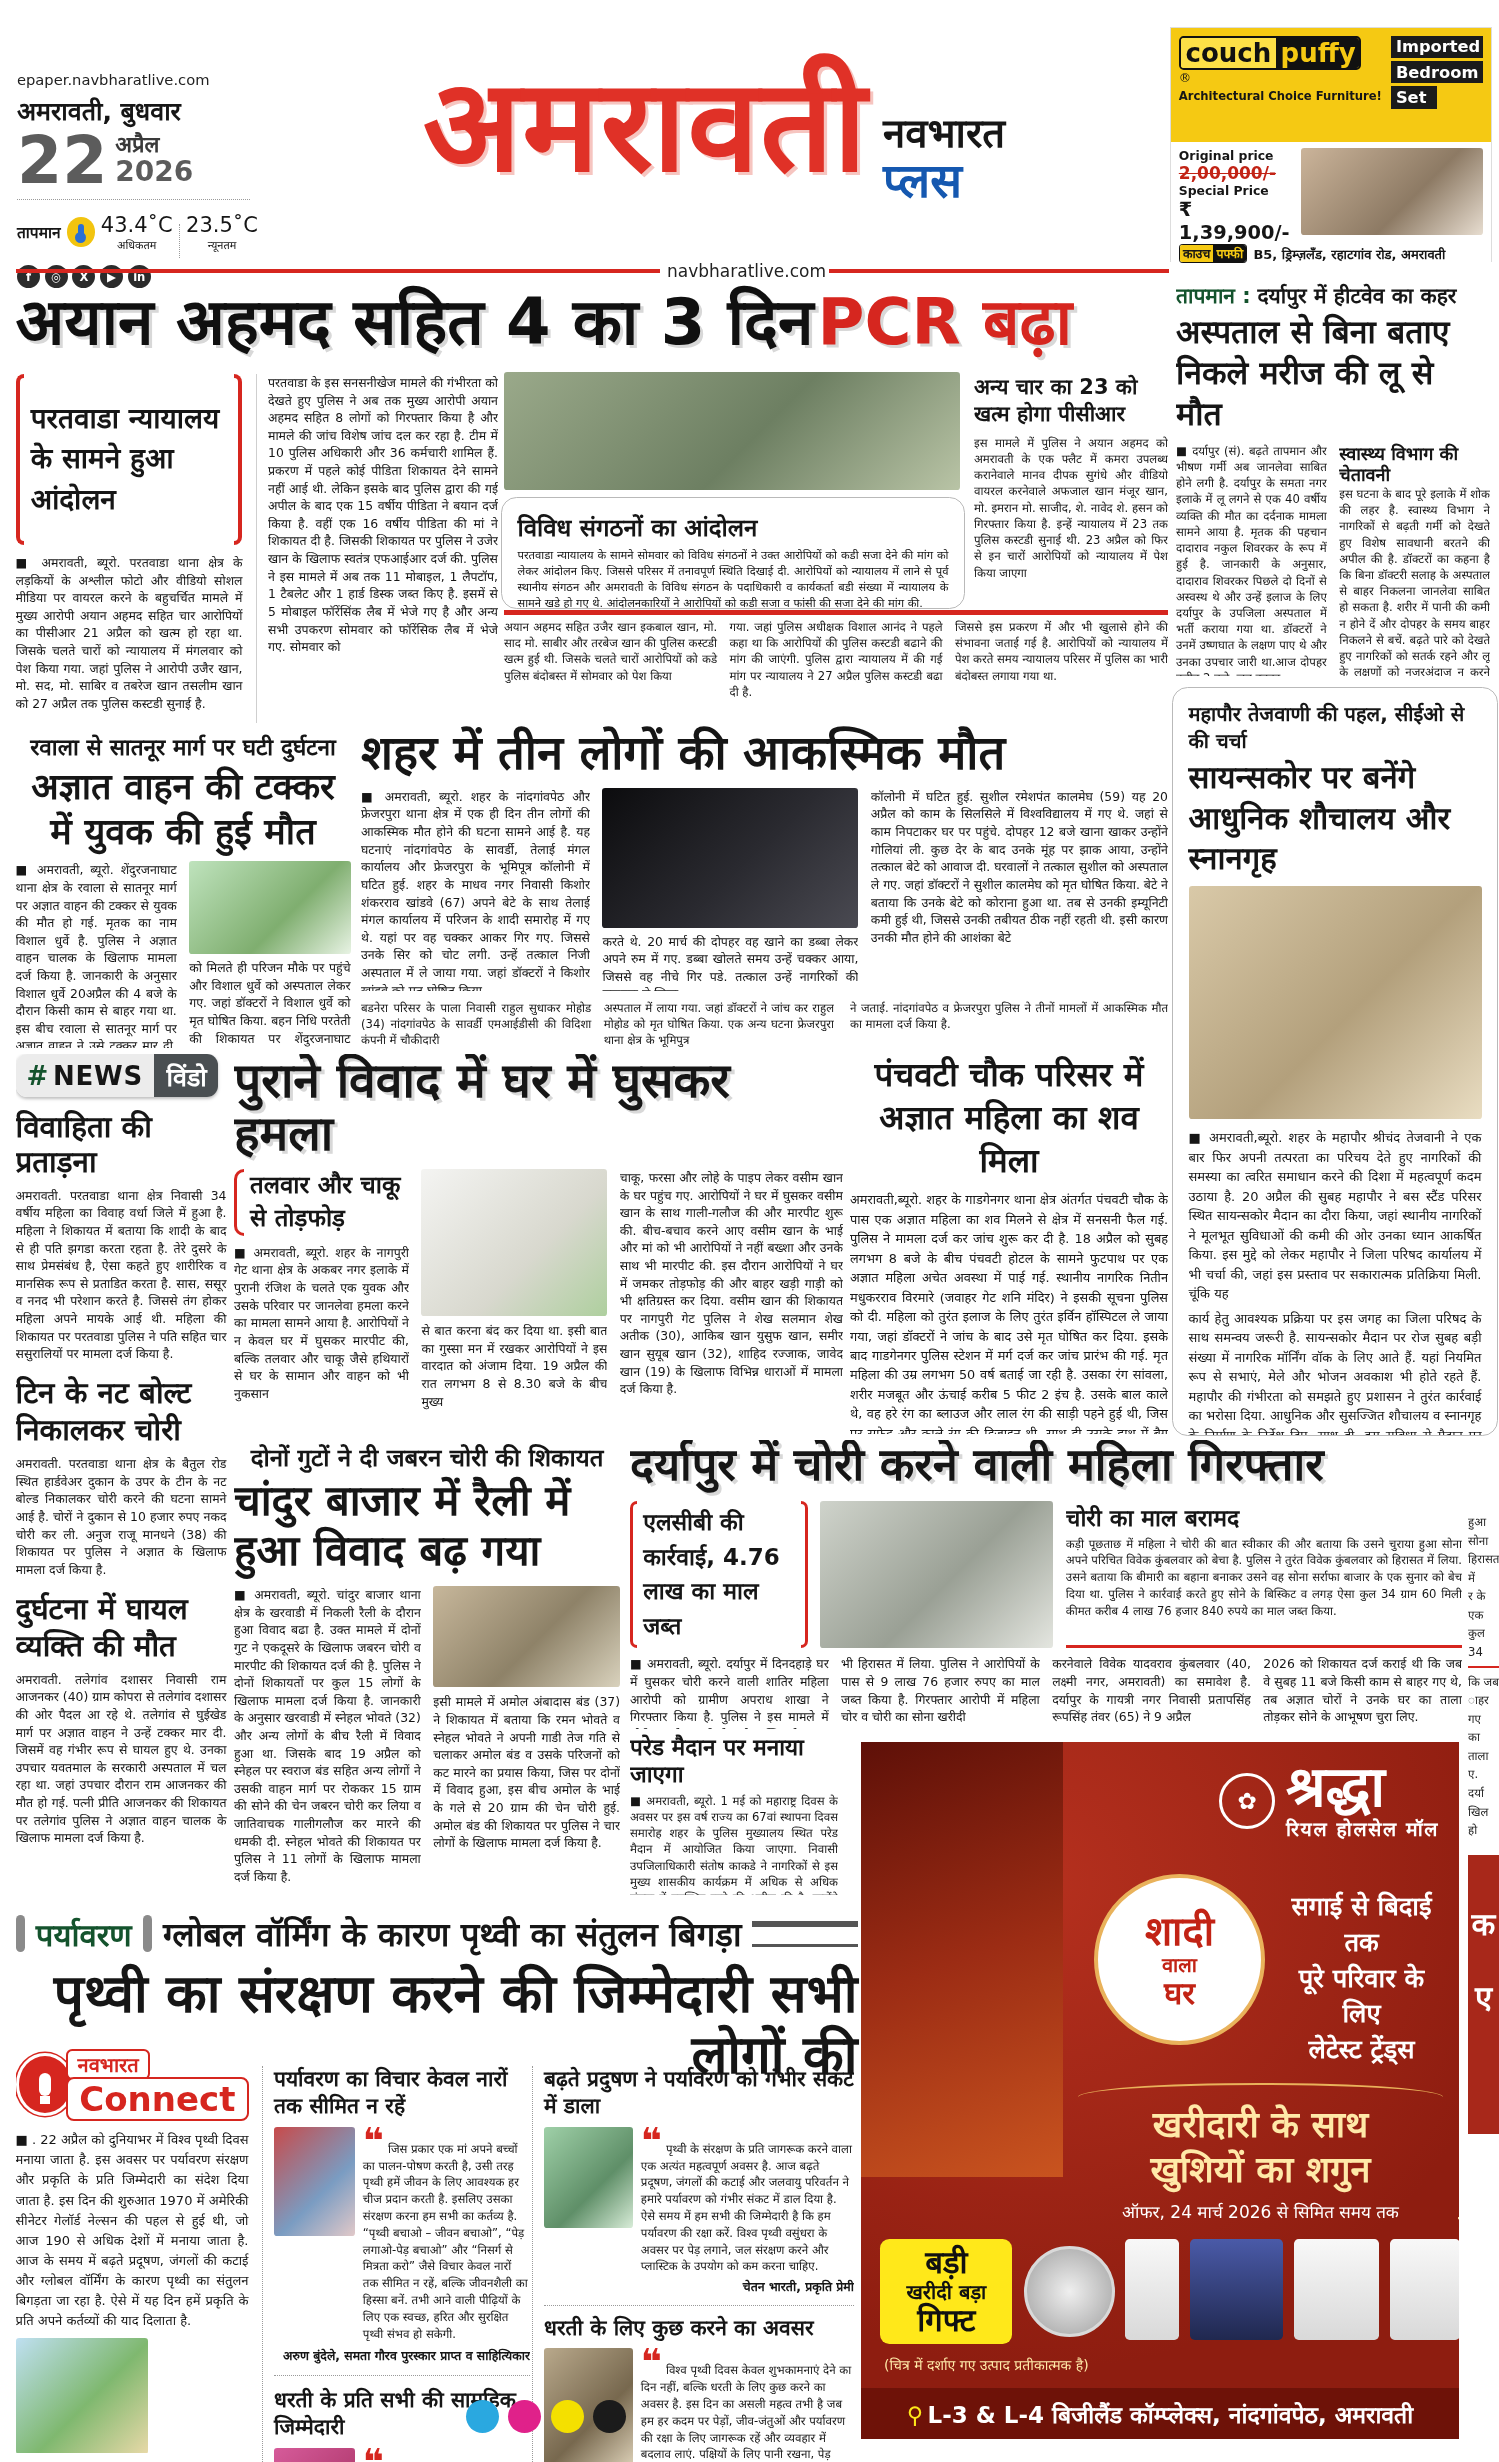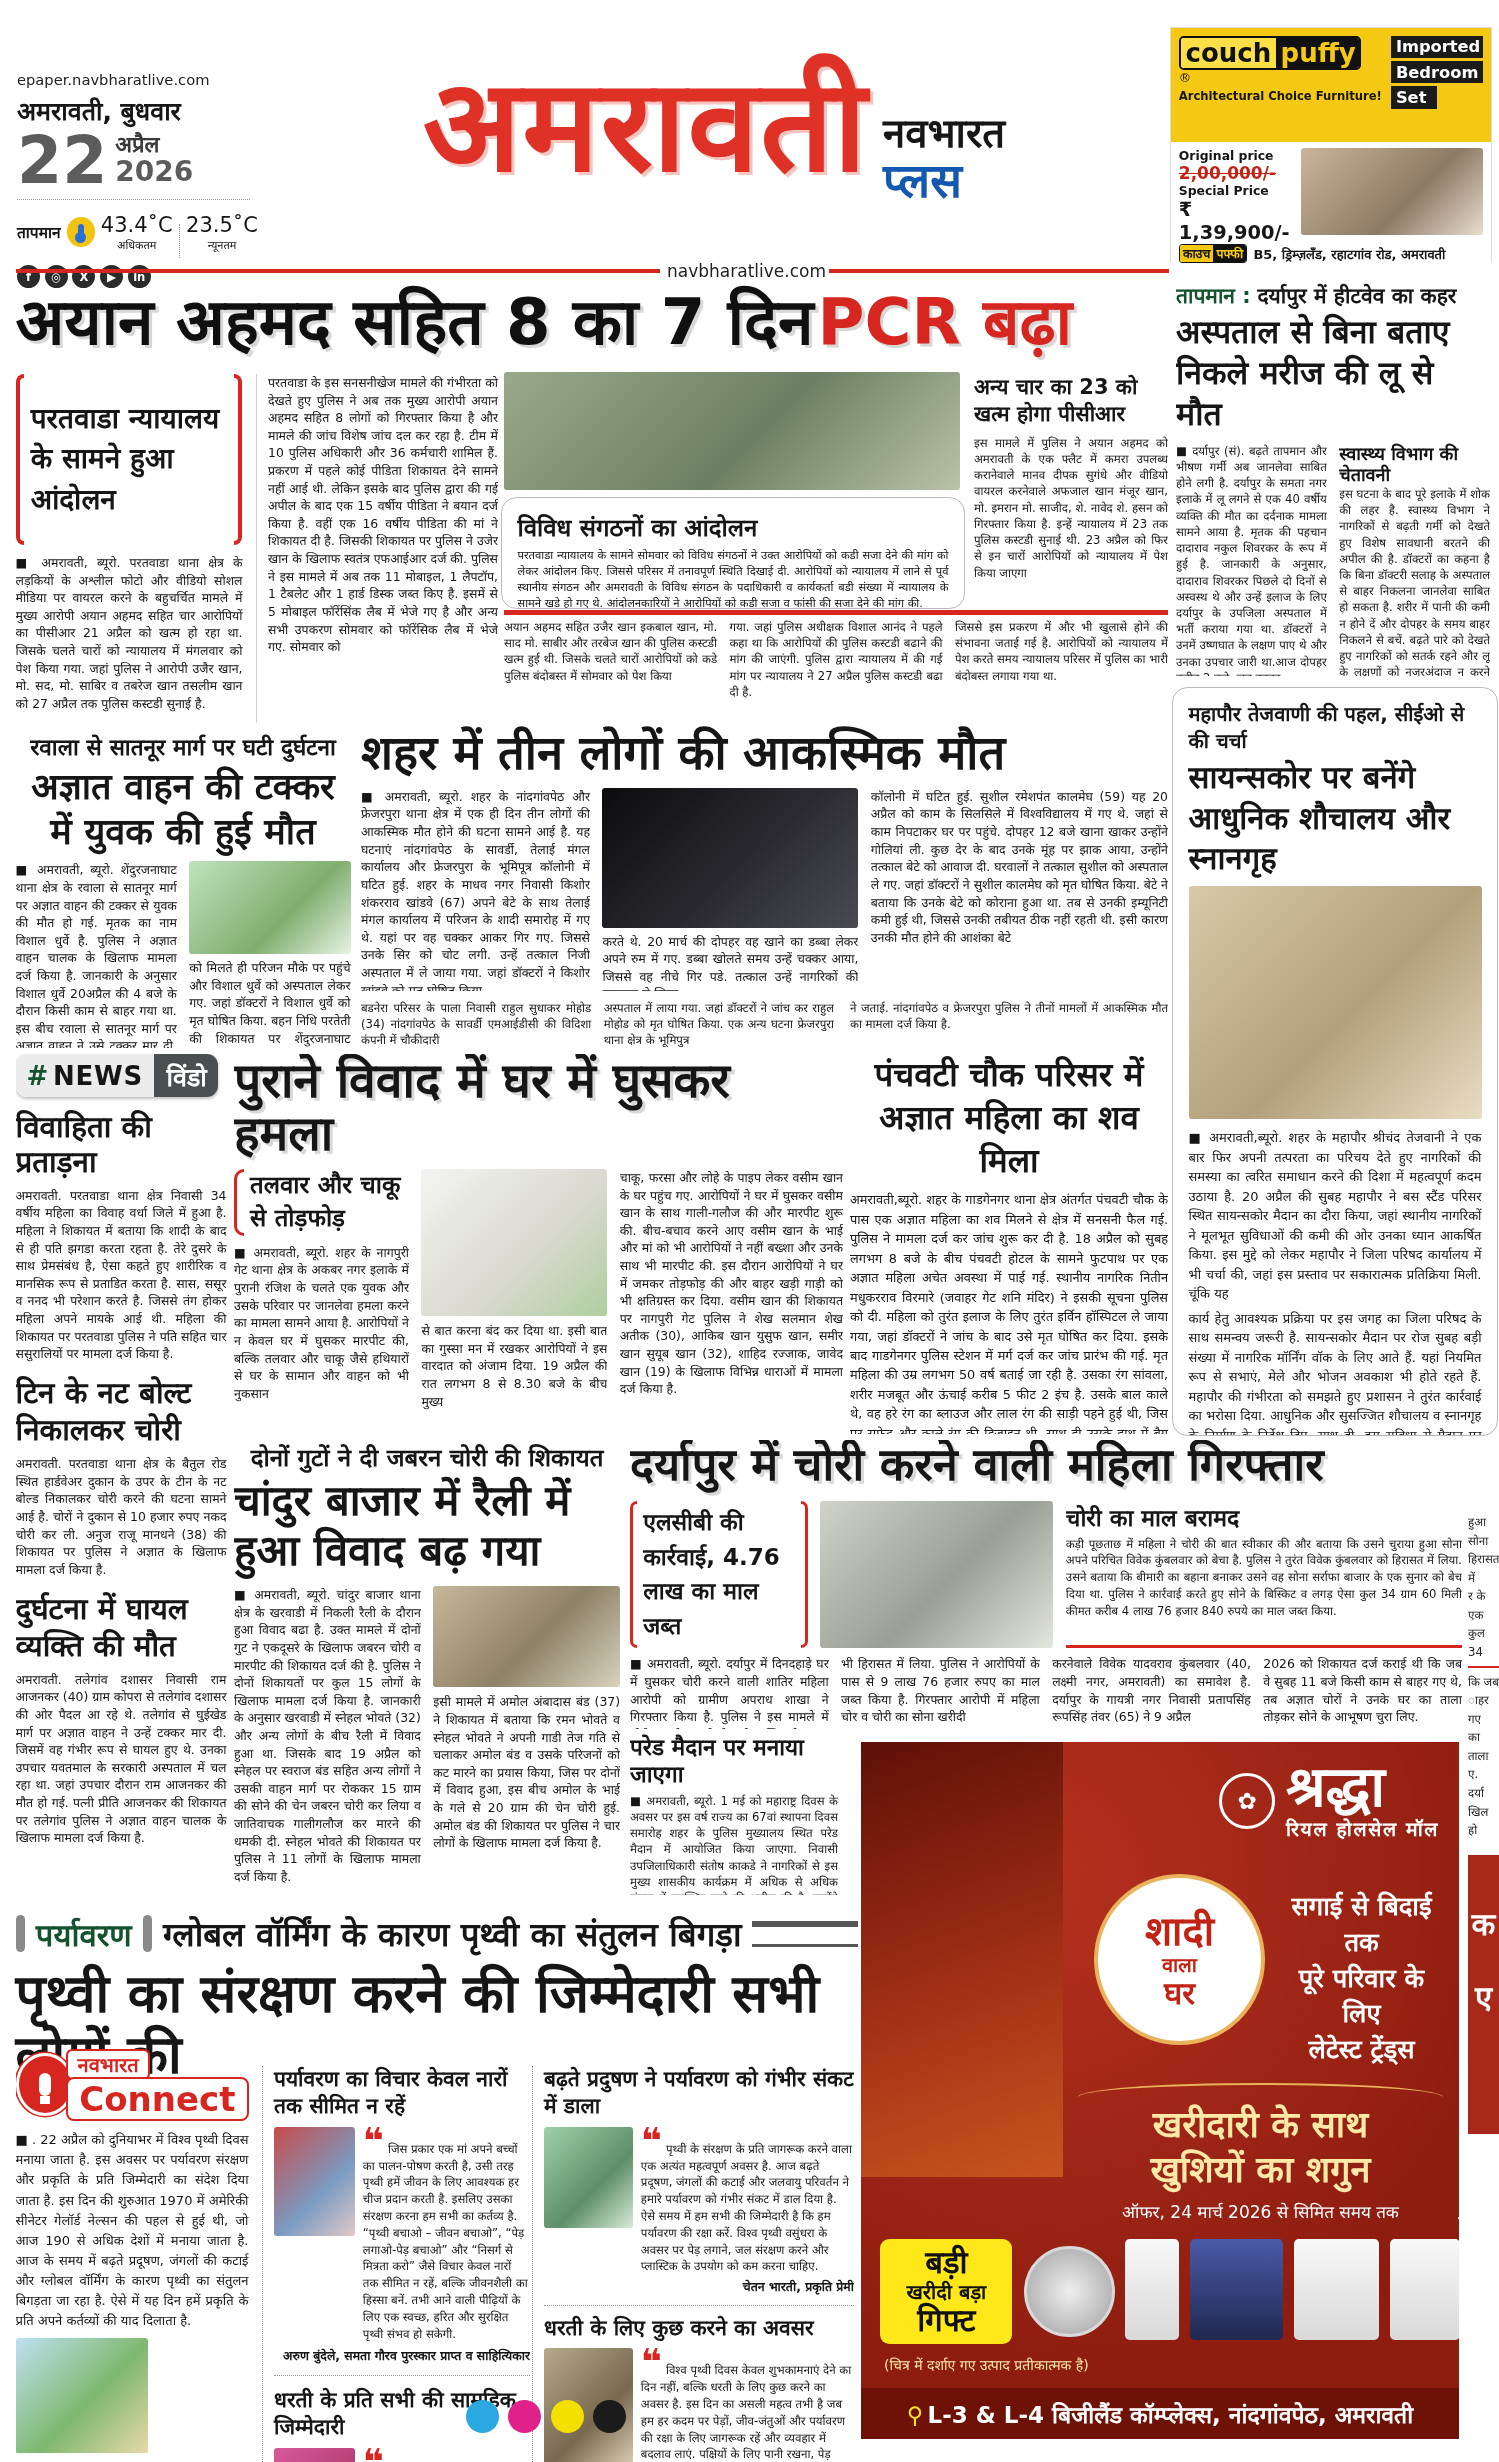--- a/index.html
+++ b/index.html
@@ -114,21 +114,21 @@
       </span>
       <span class="b" style="font-size:13px;">B5, ड्रिम्ज़लँड, रहाटगांव रोड, अमरावती</span>
     </div>
   </div>
 
   <div class="abs redline" style="left:15.5px;top:269px;width:644px;"></div>
   <div class="abs" style="left:667px;top:261px;font-size:17px;color:#222;">navbharatlive.com</div>
   <div class="abs redline" style="left:829px;top:269px;width:340px;"></div>
 
   <div class="abs clip" style="left:15.5px;top:284px;width:1153px;height:85px;">
-    <span class="b headline-shadow" style="font-size:64px;line-height:1.2;color:#101010;">अयान अहमद सहित 8 का 7 दिन</span>
+    <span class="b headline-shadow" style="font-size:64px;line-height:1.2;color:#101010;">अयान अहमद सहित 4 का 3 दिन</span>
     <span class="b headline-shadow" style="font-size:64px;line-height:1.2;color:#d6261f;">PCR बढ़ा</span>
   </div>
 
   <div class="abs clip" style="left:1176px;top:281px;width:314px;height:397px;">
     <div style="font-size:21px;">
       <span class="b red">तापमान :</span>
       <span class="b">दर्यापुर में हीटवेव का कहर</span>
     </div>
     <div class="b" style="font-size:32px;line-height:1.28;margin-top:3.1px;">अस्पताल से बिना बताए निकले मरीज की लू से मौत</div>
     <div class="cols" style="margin-top:7.8px;height:233px;">
@@ -276,21 +276,21 @@
       <div class="j body-txt">करनेवाले विवेक यादवराव कुंबलवार (40, लक्ष्मी नगर, अमरावती) का समावेश है. दर्यापुर के गायत्री नगर निवासी प्रतापसिंह रूपसिंह तंवर (65) ने 9 अप्रैल</div>
       <div class="j body-txt">2026 को शिकायत दर्ज कराई थी कि जब वे सुबह 11 बजे किसी काम से बाहर गए थे, तब अज्ञात चोरों ने उनके घर का ताला तोड़कर सोने के आभूषण चुरा लिए.</div>
     </div>
   </div>
 
   <div class="abs clip" style="left:630px;top:1734px;width:208px;height:161px;">
     <div class="b" style="font-size:22.5px;line-height:1.2;">परेड मैदान पर मनाया जाएगा</div>
     <div class="j body-sm" style="margin-top:4.7px;">■ अमरावती, ब्यूरो. 1 मई को महाराष्ट्र दिवस के अवसर पर इस वर्ष राज्य का 67वां स्थापना दिवस समारोह शहर के पुलिस मुख्यालय स्थित परेड मैदान में आयोजित किया जाएगा. निवासी उपजिलाधिकारी संतोष काकडे ने नागरिकों से इस मुख्य शासकीय कार्यक्रम में अधिक से अधिक संख्या में उपस्थित रहने की अपील की है. उन्होंने कहा कि यह दिन महाराष्ट्र की गौरवशाली परंपरा और विकास यात्रा का प्रतीक है.</div>
   </div>
 
-  <div class="abs" style="left:15.5px;top:1911px;width:842px;">
+  <div class="abs" style="left:15.5px;top:1911px;width:842px;text-align:right;">
     <div style="display:flex;align-items:center;gap:11px;">
       <span style="width:9.3px;height:37px;background:#8a8a8a;border-radius:4.7px;"></span>
       <span class="b red" style="font-size:31px;">पर्यावरण</span>
       <span style="width:9.3px;height:37px;background:#8a8a8a;border-radius:4.7px;"></span>
       <span class="b" style="font-size:33px;">ग्लोबल वॉर्मिंग के कारण पृथ्वी का संतुलन बिगड़ा</span>
       <span style="flex:1;height:20px;border-top:3.1px solid #555;border-bottom:3.1px solid #555;box-shadow:inset 0 7.8px 0 -4.7px #555;"></span>
     </div>
     <div class="b" style="font-size:53px;line-height:1.15;margin-top:7.8px;">पृथ्वी का संरक्षण करने की जिम्मेदारी सभी लोगों की</div>
   </div>
 

